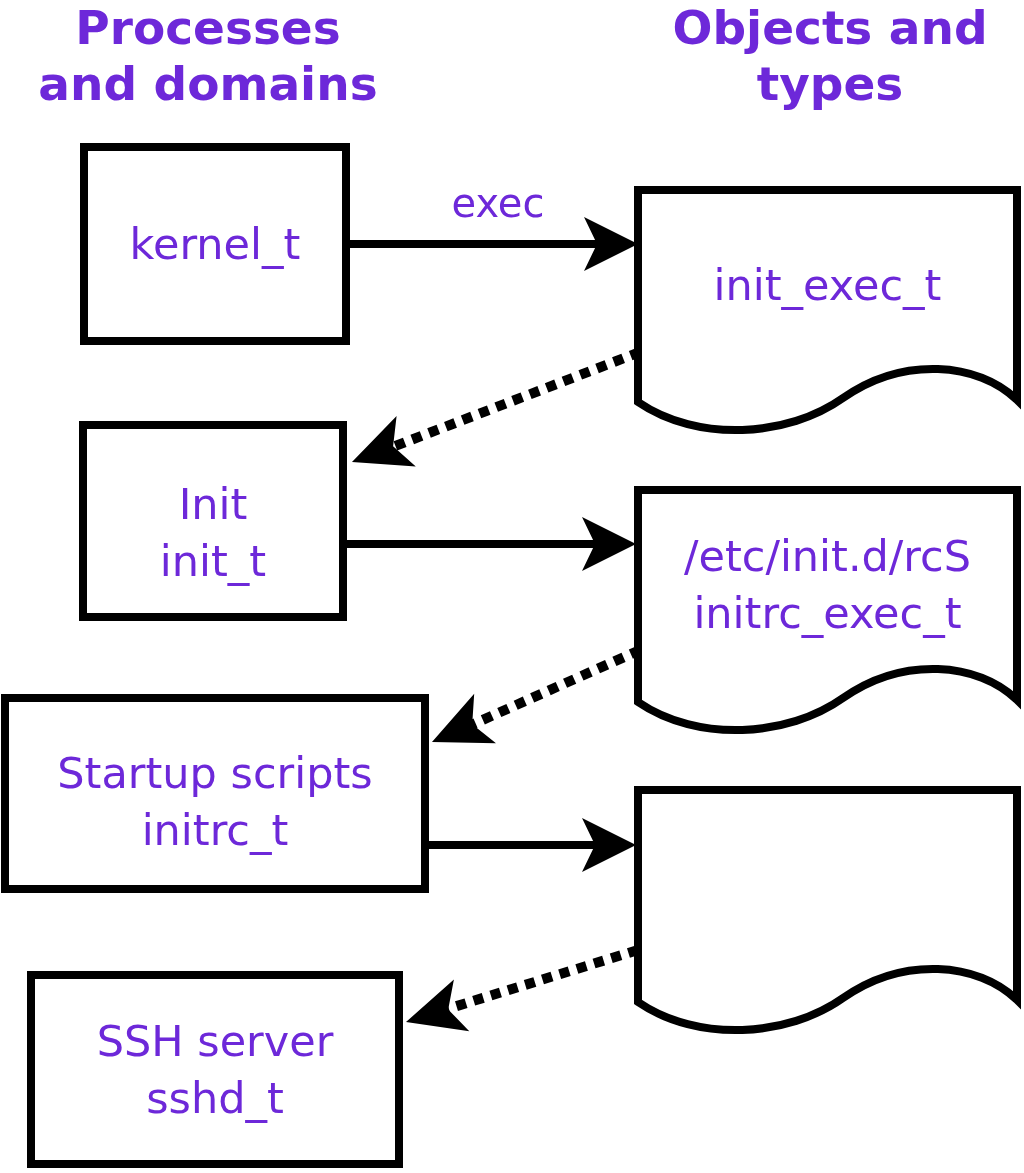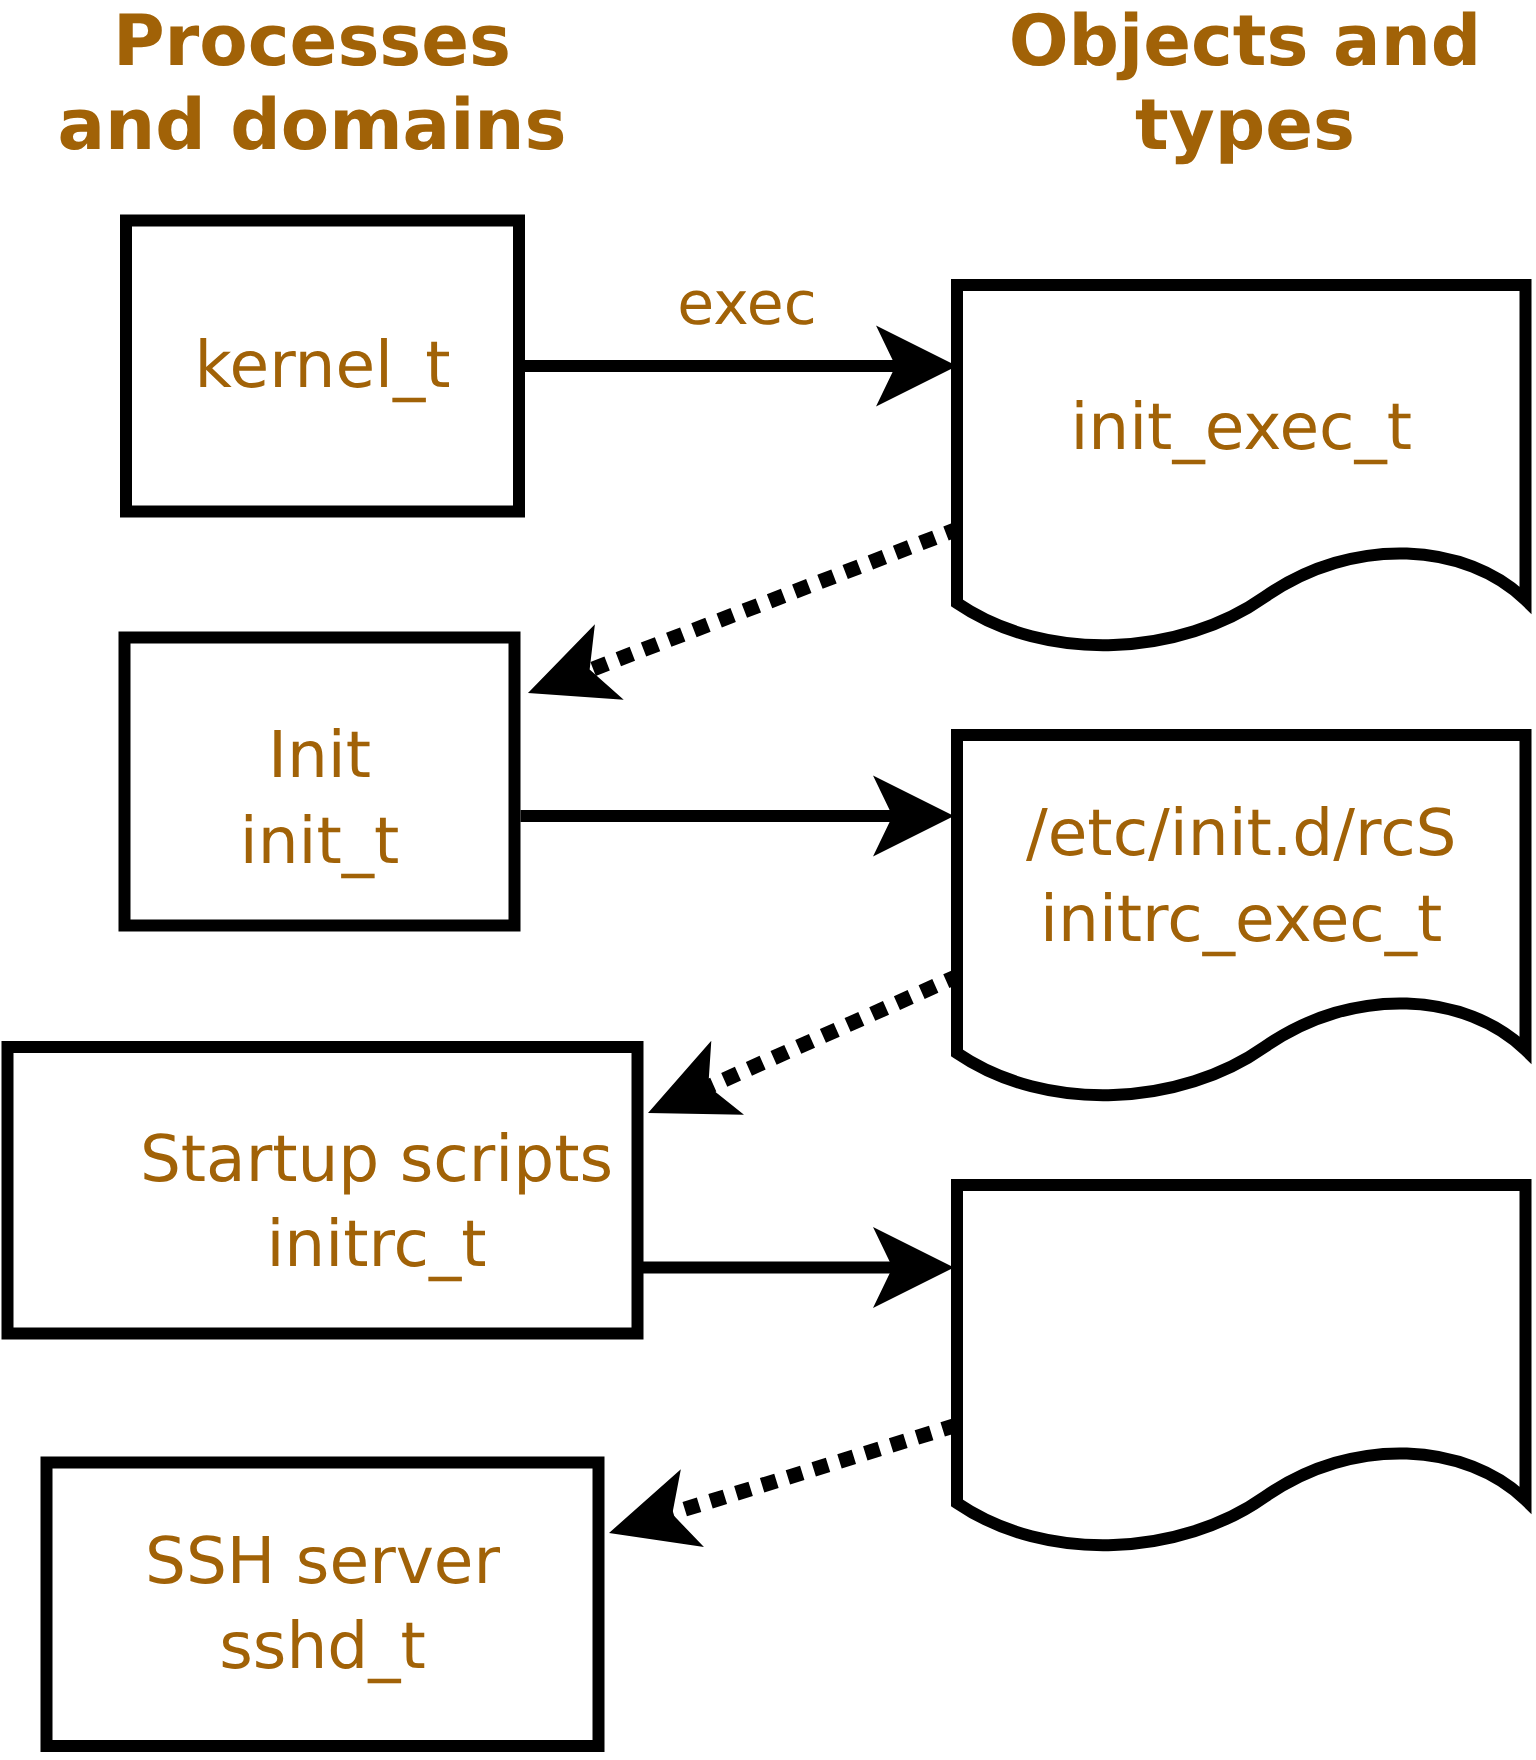--- a/index.html
+++ b/index.html
@@ -1,21 +1,21 @@
 <!DOCTYPE html>
 <html><head>
 <meta charset="utf-8">
 <style>
   html,body{margin:0;padding:0;background:#ffffff;}
   .canvas{
     position:relative;
     width:1024px;height:1173px;
     background:#ffffff;
     font-family:"DejaVu Sans", sans-serif;
-    color:#a16207;
+    color:#6d28d9;
     overflow:hidden;
   }
   .shapes{position:absolute;left:0;top:0;width:1024px;height:1173px;}
   .hdr{
     position:absolute;
     text-align:center;
     font-weight:bold;
     font-size:47px;
     line-height:56px;
     white-space:nowrap;
@@ -90,21 +90,21 @@
     <span>types</span>
   </div>
 
   <div class="node-label" style="left:80px;top:143px;width:270px;height:202px;">
     <span>kernel_t</span>
   </div>
   <div class="node-label" style="left:79px;top:421px;width:268px;height:224px;">
     <span>Init</span>
     <span>init_t</span>
   </div>
-  <div class="node-label" style="left:1px;top:694px;width:428px;height:215px;margin-left:36px;">
+  <div class="node-label" style="left:1px;top:694px;width:428px;height:215px;">
     <span>Startup scripts</span>
     <span>initrc_t</span>
   </div>
   <div class="node-label" style="left:27px;top:971px;width:376px;height:197px;text-align:right;">
     <span>SSH server</span>
     <span>sshd_t</span>
   </div>
 
   <div class="node-label" style="left:638px;top:192px;width:379px;height:186px;">
     <span>init_exec_t</span>

